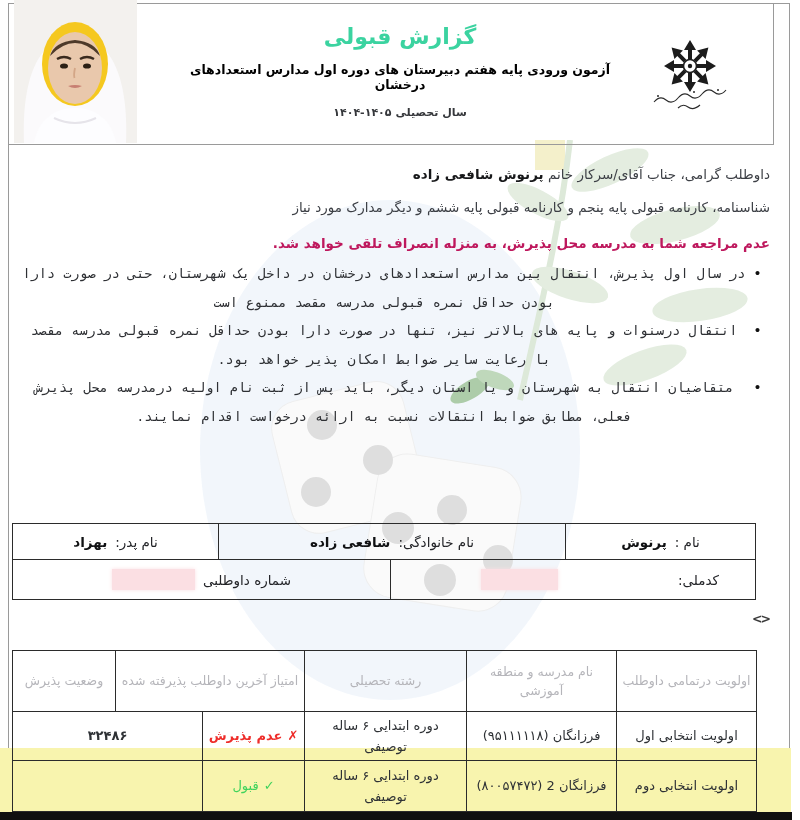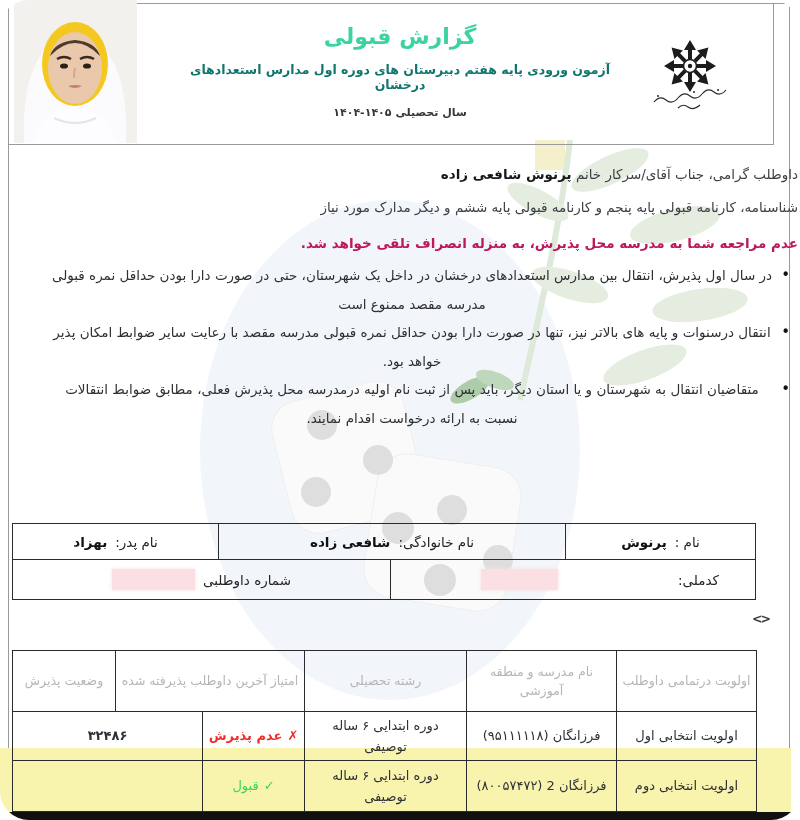--- a/index.html
+++ b/index.html
@@ -1,44 +1,44 @@
 <!DOCTYPE html>
 <html lang="fa" style="--title_green: #3bd3a0; --status_green: #3fd35c; --status_red: #ee2d2a; --row_highlight: #f8f4ae; --redaction_pink: #fbdfe3;"><head>
 <meta charset="utf-8">
 <style>
   html,body{margin:0;padding:0;background:#fff;}
   #app{position:relative;width:800px;height:820px;overflow:hidden;background:#fff;
-       font-family:"DejaVu Sans","Liberation Sans",sans-serif;direction:rtl;border-radius:29px;}
+       font-family:"DejaVu Sans","Liberation Sans",sans-serif;direction:rtl;}
   
   .page-frame{position:absolute;left:8px;top:3px;width:782px;height:810px;
       border:1px solid #9a9a9a;box-sizing:border-box;z-index:1;}
   .header-box{position:absolute;left:8px;top:3px;width:766px;height:142px;
       border-right:1px solid #9a9a9a;border-bottom:1px solid #9a9a9a;box-sizing:border-box;z-index:1;}
   
   .watermark{position:absolute;left:140px;top:140px;width:620px;height:560px;z-index:0;}
   
   .photo{position:absolute;left:14px;top:0;width:123px;height:143px;z-index:3;}
   
   .header-center{position:absolute;left:170px;top:24px;width:460px;text-align:center;z-index:2;}
   .title{font-size:22px;font-weight:bold;color:var(--title_green,#3bd3a0);}
-  .subtitle{margin-top:13px;font-size:12.5px;font-weight:600;color:#0f766e;}
+  .subtitle{margin-top:13px;font-size:12.5px;font-weight:600;color:#000000;}
   .year{margin-top:14px;font-size:11px;font-weight:600;color:#35373b;}
   .ltr-iso{direction:ltr;unicode-bidi:isolate;}
   .logo{position:absolute;left:648px;top:38px;width:84px;height:80px;z-index:2;}
   
   .body-copy{position:absolute;left:22px;top:150px;width:748px;font-size:13.5px;
-      color:#3c3f45;text-align:right;z-index:2;margin-left:28px;}
+      color:#3c3f45;text-align:right;z-index:2;}
   .greeting{margin:12px 0 0;line-height:24px;}
   .greeting b{color:#17181a;}
   .para{margin:9px 0 0;line-height:30px;}
   .hl{color:var(--title_green,#3bd3a0);}
   .docs{margin:8px 0 0;line-height:26px;}
   .warning{margin:10px 0 0;line-height:26px;font-weight:bold;color:#be185d;}
   .note-label{margin:9px 0 0;line-height:26px;font-weight:bold;color:#1d1e20;}
-  ul.notes{margin:5px 0 0;padding:0 6px 0 0;list-style:none;}
+  ul.notes{margin:5px 0 0;padding:0 6px 0 0;list-style:none;font-family:Liberation Mono, monospace;}
   ul.notes li{position:relative;padding-right:18px;text-align:center;line-height:28.5px;color:#2e3034;}
   ul.notes li::before{content:"•";position:absolute;right:2px;top:0;color:#111;font-size:15px;}
   
   .id-table{position:absolute;left:12px;top:523px;width:744px;border:1.5px solid #2b2b2b;
       box-sizing:border-box;z-index:2;font-size:13.5px;color:#232428;}
   .id-row{display:flex;height:35px;}
   .id-row.r2{height:39px;border-top:1.5px solid #2b2b2b;}
   .id-cell{display:flex;align-items:center;justify-content:center;gap:8px;box-sizing:border-box;}
   .id-cell + .id-cell{border-left:0;}
   .id-cell:not(:last-child){border-left:1.5px solid #2b2b2b;}

